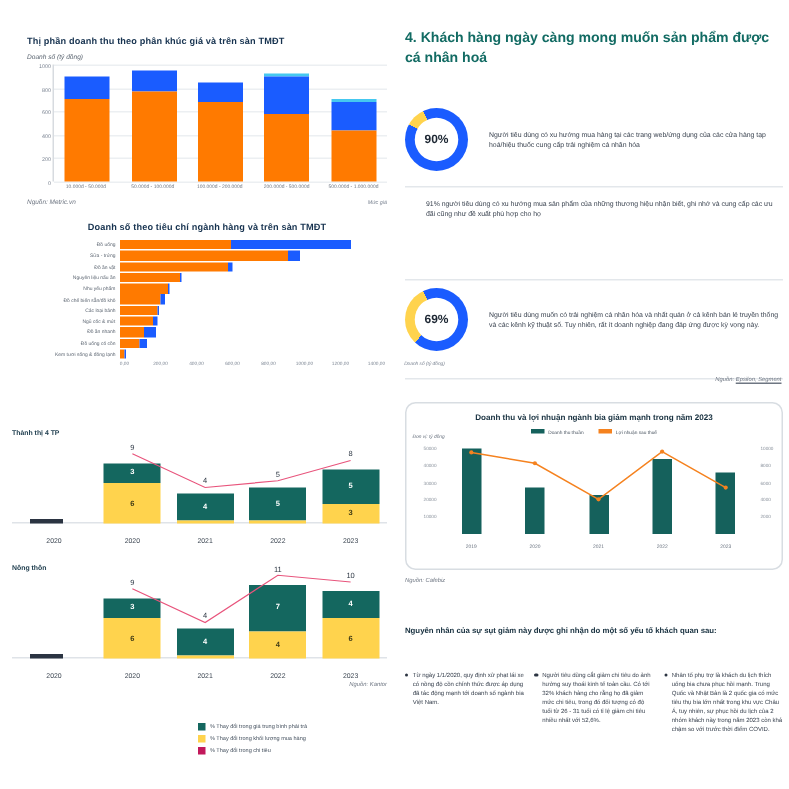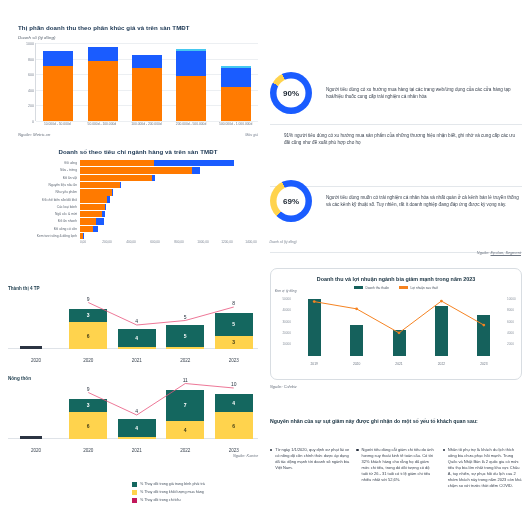--- a/index.html
+++ b/index.html
@@ -396,36 +396,37 @@
           <div class="lg-tx">% Thay đổi trong khối lượng mua hàng</div>
         </div>
         <div class="lg-item">
           <div class="lg-sw" style="background: rgb(194, 24, 91);"></div>
           <div class="lg-tx">% Thay đổi trong chi tiêu</div>
         </div>
       </div>
   </div>
 
   <div class="right-col">
+    <div class="r-title">4. Khách hàng ngày càng mong muốn sản phẩm được cá nhân hoá</div>
 
     <div id="stats-container">
         <div class="stat" style="top: 72px;">
           <div class="donut" style="border-radius: 50%; background: conic-gradient(from -25deg, rgb(26, 92, 255) 0deg, rgb(26, 92, 255) 324deg, rgb(255, 211, 77) 324deg, rgb(255, 211, 77) 360deg);">
             <div class="hole">
               <div class="pct">90%</div>
             </div>
           </div>
           <div class="stat-tx">Người tiêu dùng có xu hướng mua hàng tại các trang web/ứng dụng của các cửa hàng tạp hoá/hiệu thuốc cung cấp trải nghiệm cá nhân hóa</div>
         </div>
         <div class="hr" style="top: 124px;"></div>
         <div class="stat" style="top: 132px;">
           <div class="stat-tx">91% người tiêu dùng có xu hướng mua sản phẩm của những thương hiệu nhận biết, ghi nhớ và cung cấp các ưu đãi cũng như đề xuất phù hợp cho họ</div>
         </div>
         <div class="hr" style="top: 186px;"></div>
-        <div class="stat" style="top: 180px;">
+        <div class="stat" style="top: 192px;">
           <div class="donut" style="border-radius: 50%; background: conic-gradient(from -25deg, rgb(26, 92, 255) 0deg, rgb(26, 92, 255) 248.4deg, rgb(255, 211, 77) 248.4deg, rgb(255, 211, 77) 360deg);">
             <div class="hole">
               <div class="pct">69%</div>
             </div>
           </div>
           <div class="stat-tx">Người tiêu dùng muốn có trải nghiệm cá nhân hóa và nhất quán ở cả kênh bán lẻ truyền thống và các kênh kỹ thuật số. Tuy nhiên, rất ít doanh nghiệp đang đáp ứng được kỳ vọng này.</div>
         </div>
         <div class="hr" style="top: 252px;"></div>
       </div>
 

